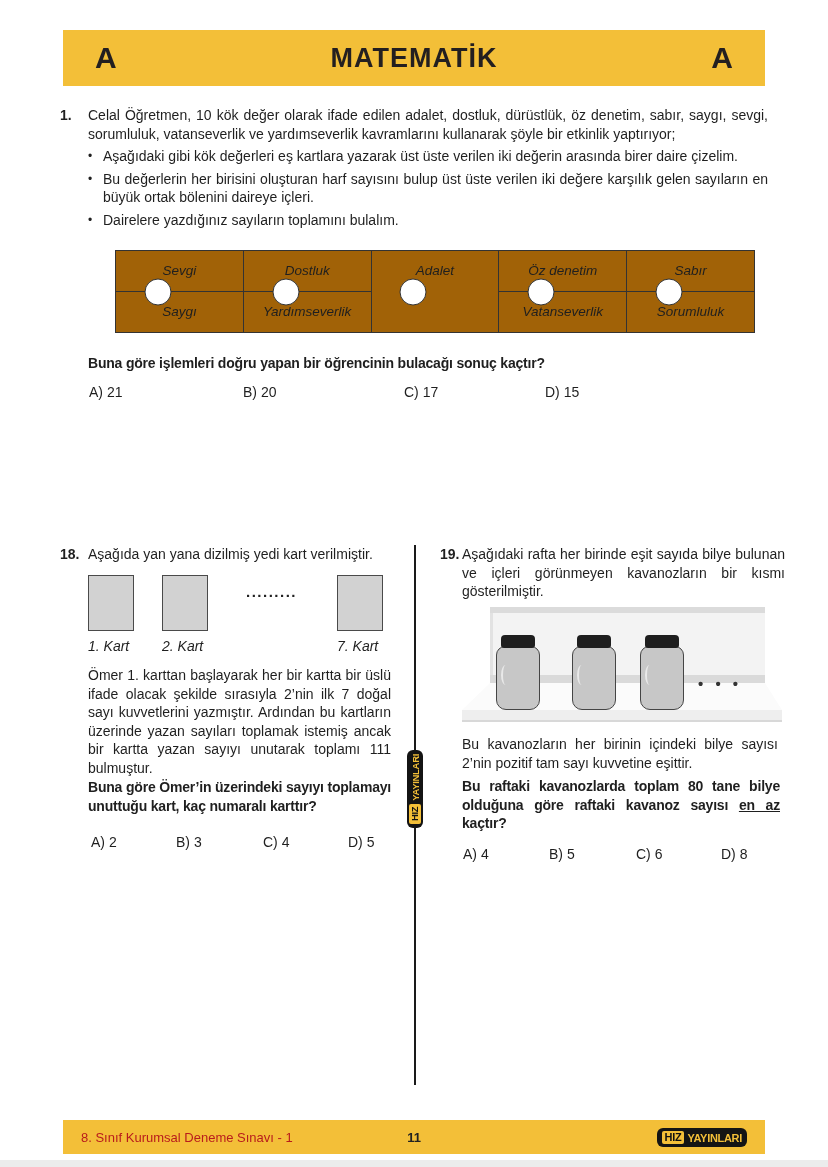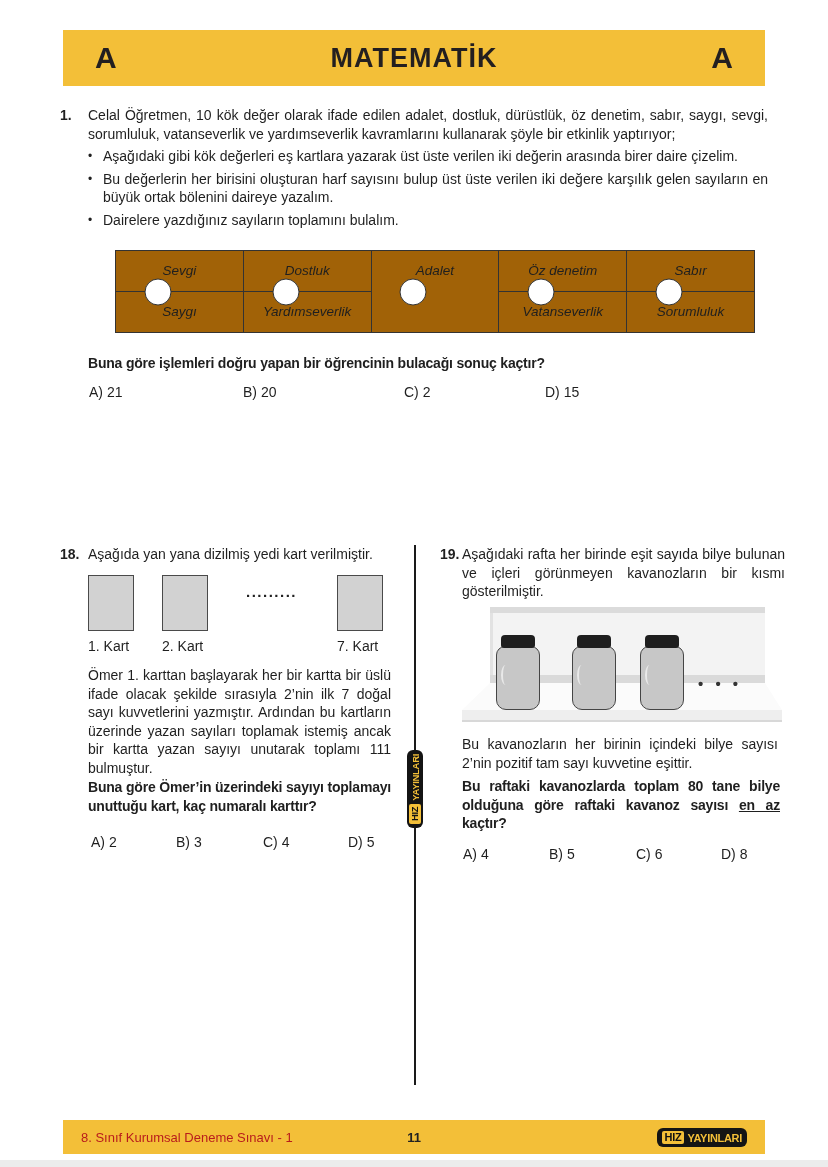--- a/index.html
+++ b/index.html
@@ -57,21 +57,21 @@
   .vcol{flex:1;position:relative;border-right:1.4px solid #333;box-sizing:border-box;}
   .vcol:last-child{border-right:none;}
   .vcell{height:40px;display:flex;align-items:center;justify-content:center;font-style:italic;font-size:13.5px;color:#1f1f1f;}
   .vcell.top{border-bottom:1.4px solid #333;box-sizing:content-box;}
   .vcircle{position:absolute;top:50%;left:33%;width:25px;height:25px;transform:translate(-50%,-50%);background:#fff;border:1.4px solid #333;border-radius:50%;z-index:2;}
 
   #q18{left:60px;top:545px;width:332px;}
   #q18 .qhead{grid-template-columns:28px 1fr;}
   .cards-fig{position:absolute;left:0;top:30px;width:332px;height:92px;}
   .card-sq{position:absolute;top:0;width:46px;height:56px;background:#d2d2d2;border:1.6px solid #4a4a4a;box-sizing:border-box;}
-  .card-label{position:absolute;top:62px;font-size:14px;}
+  .card-label{position:absolute;top:62px;font-size:14px;font-style:italic;}
   .card-dots{position:absolute;left:186px;top:8px;font-size:15px;font-weight:700;letter-spacing:1.5px;color:#222;}
   #q18 .qbody{position:absolute;top:121px;left:28px;width:303px;text-align:justify;}
   #q18 .boldq{top:233px;left:28px;width:303px;}
   #q18 .choices{top:288px;}
 
   #q19{left:440px;top:545px;width:345px;}
   #q19 .qhead{grid-template-columns:22px 1fr;}
   #q19 .qbody{position:absolute;top:190px;left:22px;width:316px;text-align:justify;}
   #q19 .boldq{top:232px;left:22px;width:318px;}
   #q19 .choices{top:300px;}
@@ -104,21 +104,21 @@
     <div class="qhead">
       <span class="qnum">1.</span>
       <p class="qtext">Celal Öğretmen, 10 kök değer olarak ifade edilen adalet, dostluk, dürüstlük, öz denetim, sabır, saygı, sevgi, sorumluluk, vatanseverlik ve yardımseverlik kavramlarını kullanarak şöyle bir etkinlik yaptırıyor;</p>
     </div>
     <div class="bullet-row">
       <span class="bullet">•</span>
       <p class="qtext">Aşağıdaki gibi kök değerleri eş kartlara yazarak üst üste verilen iki değerin arasında birer daire çizelim.</p>
     </div>
     <div class="bullet-row">
       <span class="bullet">•</span>
-      <p class="qtext">Bu değerlerin her birisini oluşturan harf sayısını bulup üst üste verilen iki değere karşılık gelen sayıların en büyük ortak bölenini daireye yazalım.</p>
+      <p class="qtext">Bu değerlerin her birisini oluşturan harf sayısını bulup üst üste verilen iki değere karşılık gelen sayıların en büyük ortak bölenini daireye içleri.</p>
     </div>
     <div class="bullet-row">
       <span class="bullet">•</span>
       <p class="qtext">Dairelere yazdığınız sayıların toplamını bulalım.</p>
     </div>
 
     <div class="vtable">
       <div class="vcol">
         <div class="vcell top">Sevgi</div>
         <div class="vcell">Saygı</div>
@@ -142,21 +142,21 @@
         <div class="vcell top">Sabır</div>
         <div class="vcell">Sorumluluk</div>
         <div class="vcircle"></div>
       </div>
     </div>
 
     <p class="boldq">Buna göre işlemleri doğru yapan bir öğrencinin bulacağı sonuç kaçtır?</p>
     <div class="choices">
       <span class="choice" style="left:28px">A) 21</span>
       <span class="choice" style="left:182px">B) 20</span>
-      <span class="choice" style="left:343px">C) 2</span>
+      <span class="choice" style="left:343px">C) 17</span>
       <span class="choice" style="left:484px">D) 15</span>
     </div>
   </section>
 
   <section class="q" id="q18">
     <div class="qhead">
       <span class="qnum">18.</span>
       <p class="qtext">Aşağıda yan yana dizilmiş yedi kart verilmiştir.</p>
     </div>
 

